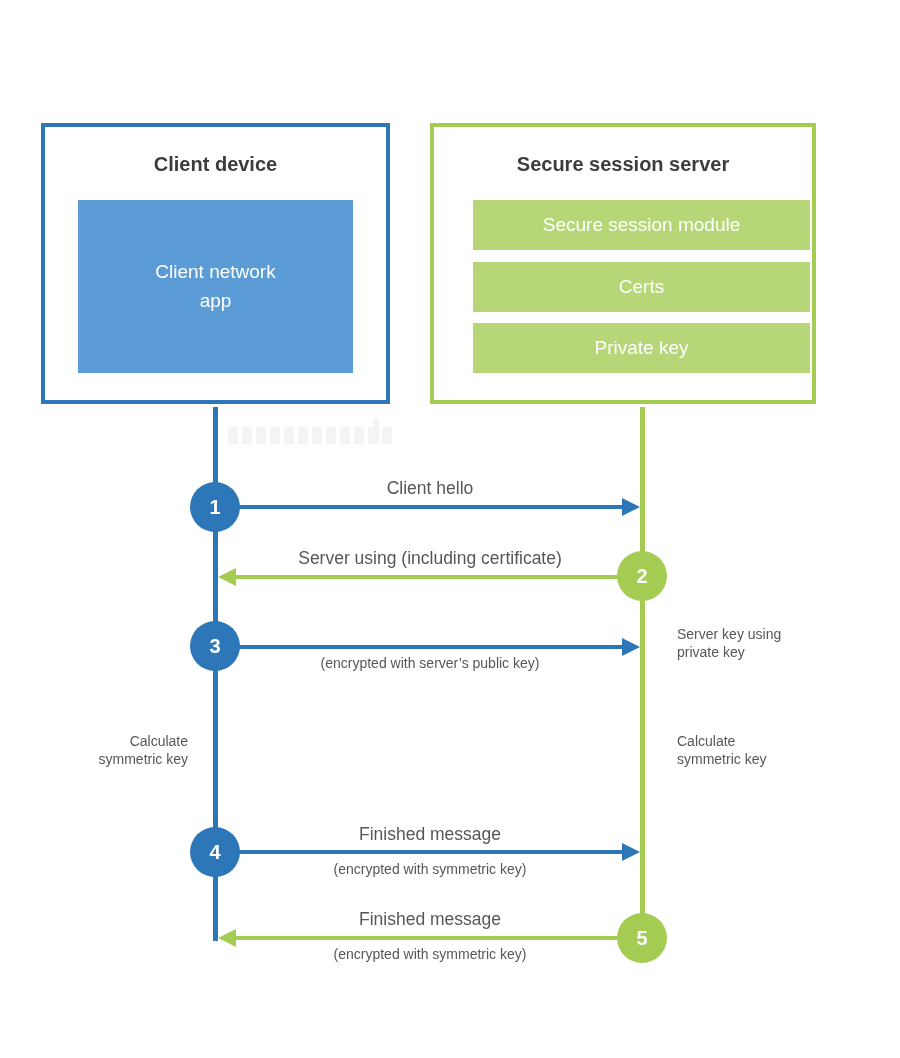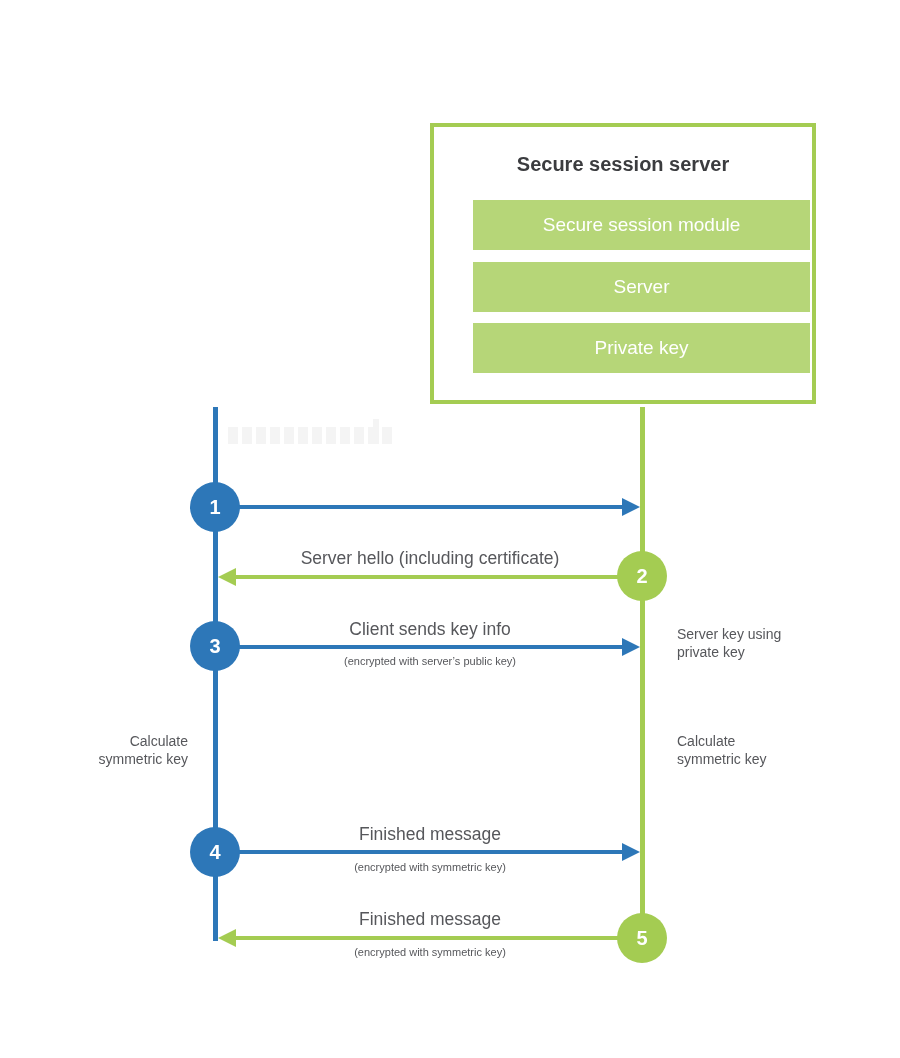--- a/index.html
+++ b/index.html
@@ -60,43 +60,48 @@
   .hline.green { left:236px; width:404px; background:#a4cc52; }
   .a1 { top:505px; } .a2 { top:575px; } .a3 { top:645px; } .a4 { top:850px; } .a5 { top:936px; }
   .head { position:absolute; width:0; height:0; border-top:9px solid transparent; border-bottom:9px solid transparent; }
   .head.right { left:622px; border-left:18px solid #2d77b8; }
   .head.left  { left:218px; border-right:18px solid #a4cc52; }
   .h1 { top:498px; } .h2 { top:568px; } .h3 { top:638px; } .h4 { top:843px; } .h5 { top:929px; }
 
   
   .msg { position:absolute; left:220px; width:420px; text-align:center; color:#56575b; }
   .msg.main { font-size:17.5px; }
-  .msg.sub  { font-size:11px; }
+  .msg.sub  { font-size:14px; }
   .m1 { top:478px; } .m2 { top:548px; }
   .m3 { top:619px; } .m3s { top:655px; }
   .m4 { top:824px; } .m4s { top:861px; }
   .m5 { top:909px; } .m5s { top:946px; }
 
   
   .note { position:absolute; font-size:14px; line-height:1.25; color:#56575b; white-space:pre-line; }
   .note.calc-left  { left:60px; width:128px; text-align:right; top:733px; }
   .note.decrypt    { left:677px; width:160px; top:626px; }
   .note.calc-right { left:677px; width:160px; top:733px; }
 </style>
 </head>
 <body>
 
 <div class="canvas">
 
 
+  <div class="box client">
+    <div class="box-title">Client device</div>
+    <div class="client-inner">Client network
+app</div>
+  </div>
 
   <div class="box server">
     <div class="box-title">Secure session server</div>
     <div class="server-bar b0">Secure session module</div>
-    <div class="server-bar b1">Server</div>
+    <div class="server-bar b1">Certs</div>
     <div class="server-bar b2">Private key</div>
   </div>
 
   <div class="ghost-row">
     <span></span>
       <span></span>
       <span></span>
       <span></span>
       <span></span>
       <span></span>
@@ -105,30 +110,30 @@
       <span></span>
       <span></span>
       <span></span>
       <span></span>
   </div>
   <div class="ghost-tall"></div>
 
   <div class="vline blue"></div>
   <div class="vline green"></div>
 
+  <div class="msg main m1">Client hello</div>
   <div class="hline blue a1"></div>
   <div class="head right h1"></div>
   <div class="circle blue c1">1</div>
 
-  <div class="msg main m2">Server hello (including certificate)</div>
+  <div class="msg main m2">Server using (including certificate)</div>
   <div class="hline green a2"></div>
   <div class="head left h2"></div>
   <div class="circle green c2">2</div>
 
-  <div class="msg main m3">Client sends key info</div>
   <div class="hline blue a3"></div>
   <div class="head right h3"></div>
   <div class="msg sub m3s">(encrypted with server’s public key)</div>
   <div class="circle blue c3">3</div>
 
   <div class="note decrypt">Server key using
 private key</div>
   <div class="note calc-left">Calculate
 symmetric key</div>
   <div class="note calc-right">Calculate

